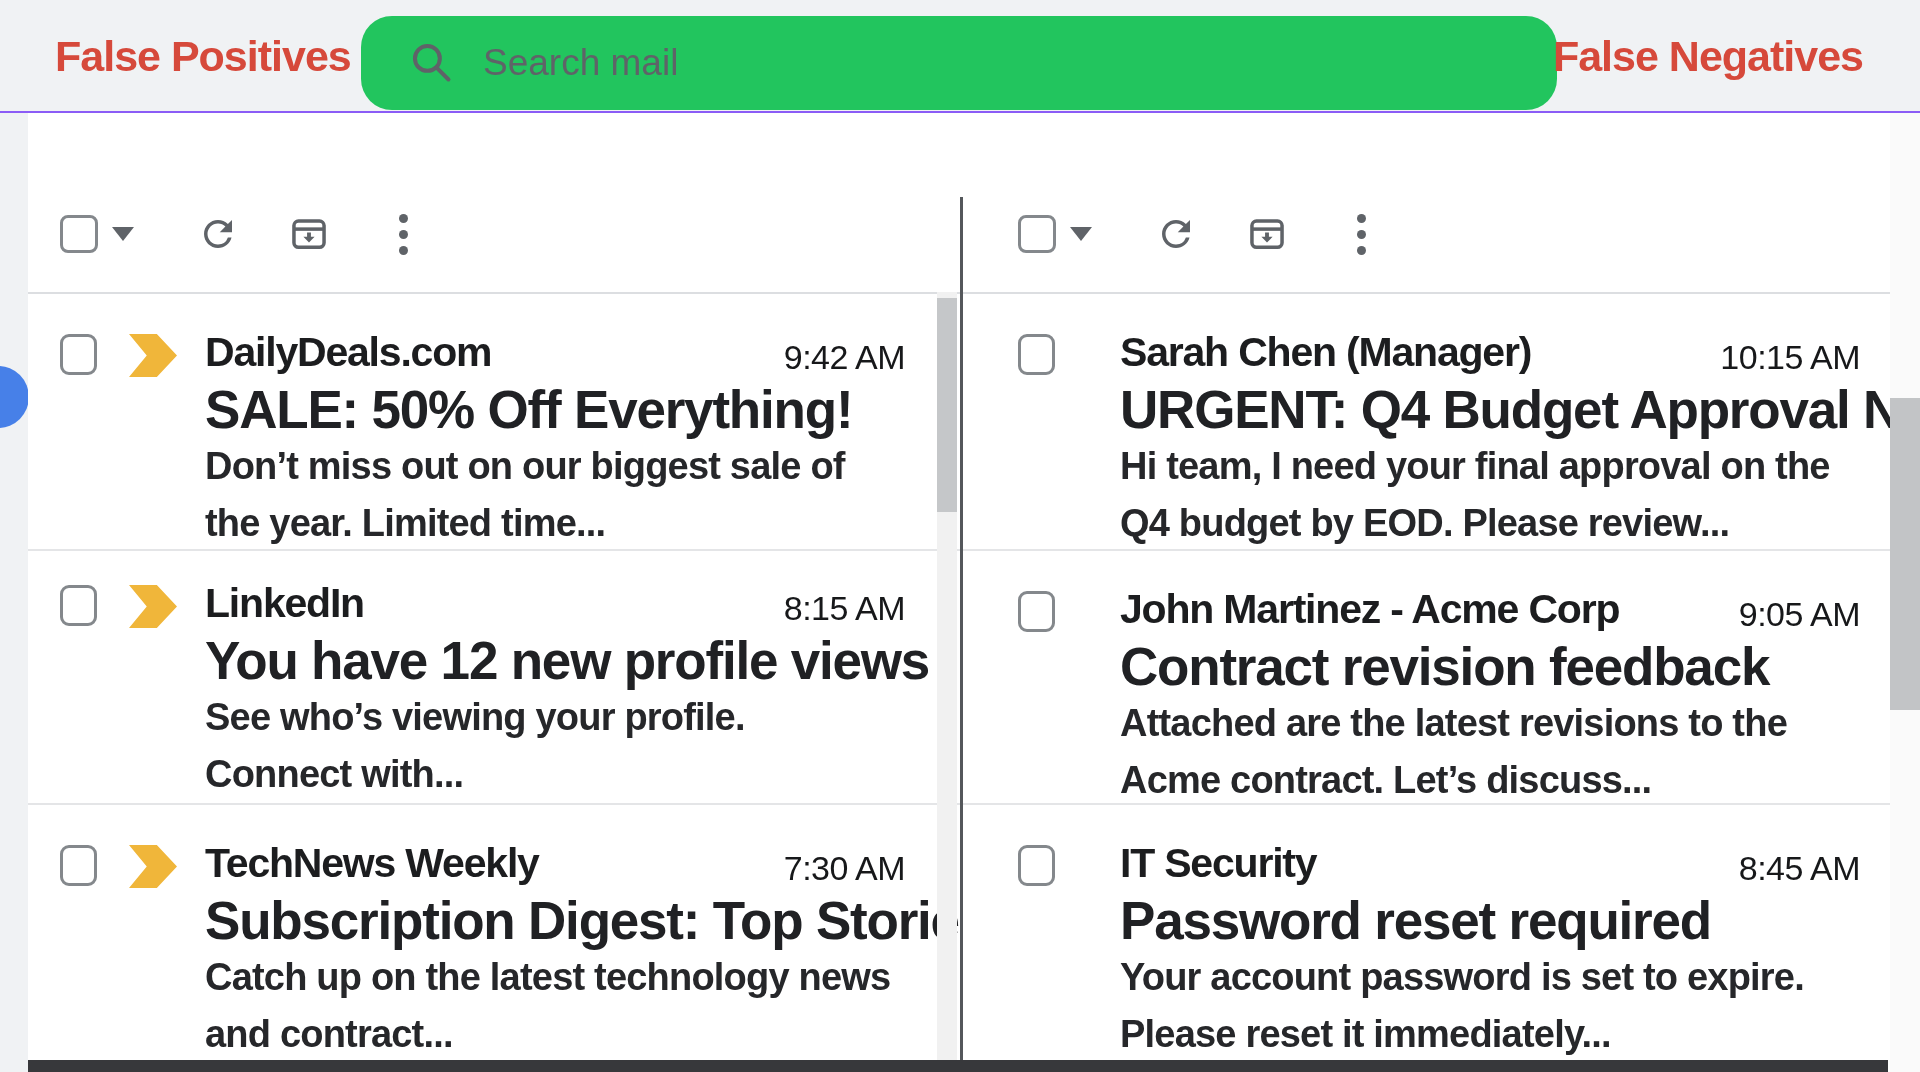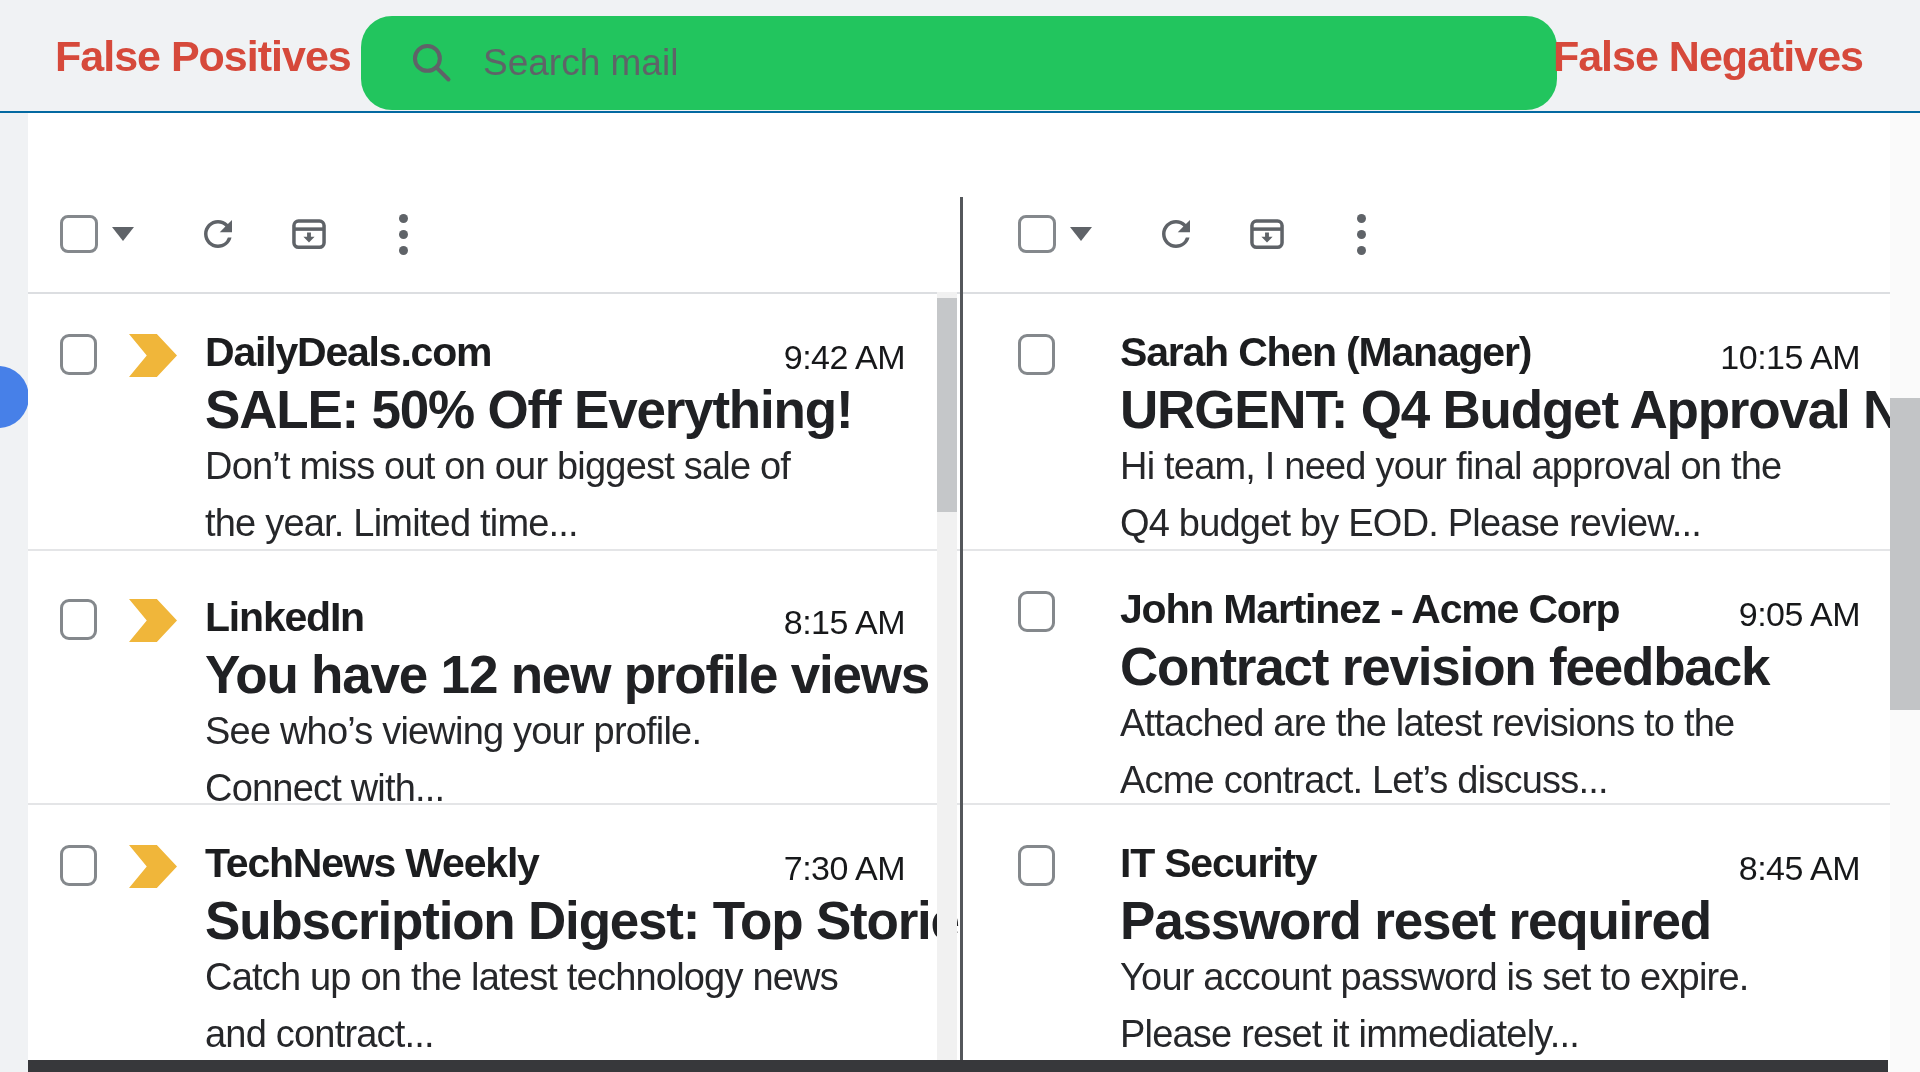--- a/index.html
+++ b/index.html
@@ -5,21 +5,21 @@
   html,body{margin:0;padding:0;background:#e9ebed;}
   .stage{
     position:relative;width:1920px;height:1072px;overflow:hidden;
     background:#f0f2f4;
     font-family:"Liberation Sans", sans-serif;
     -webkit-font-smoothing:antialiased;
   }
   
   .header{
     position:absolute;left:0;top:0;width:1920px;height:113px;
-    background:#f0f2f4;border-bottom:2px solid #0369a1;box-sizing:border-box;
+    background:#f0f2f4;border-bottom:2px solid #8b5cf6;box-sizing:border-box;
   }
   .hdr-title{
     position:absolute;top:32px;font-size:43px;font-weight:700;
     letter-spacing:-1px;color:#d6493b;white-space:nowrap;
   }
   .hdr-title.left{left:55px;}
   .hdr-title.right{right:57px;}
   .searchbar{
     position:absolute;left:361px;top:16px;width:1196px;height:94px;
     background:#22c55e;border-radius:31px;display:flex;align-items:center;
@@ -65,21 +65,21 @@
   .marker{
     position:absolute;left:101px;top:28px;width:48px;height:43px;background:#f0b63a;
     clip-path:polygon(0 0,58% 0,100% 50%,58% 100%,0 100%,37% 50%);
   }
   .rtext{position:absolute;top:18px;}
   .col-left  .rtext{left:177px;}
   .col-right .rtext{left:157px;}
   .rtext div{line-height:57px;white-space:nowrap;}
   .sender{font-size:41px;font-weight:700;letter-spacing:-1.2px;color:#1c1d1f;}
   .subject{font-size:53px;font-weight:700;letter-spacing:-1.2px;color:#202124;}
-  .snippet{font-size:38px;font-weight:400;letter-spacing:-0.8px;color:#26272a;}
+  .snippet{font-size:38px;font-weight:700;letter-spacing:-0.8px;color:#26272a;}
   .time{position:absolute;top:32px;font-size:34px;font-weight:500;letter-spacing:-0.5px;color:#17181a;}
   .col-left  .time{right:55px;}
   .col-right .time{right:30px;}
   
   .scroll-left-track{position:absolute;left:909px;top:179px;width:20px;height:768px;background:#f1f1f1;}
   .scroll-left-thumb{position:absolute;left:0;top:6px;width:20px;height:214px;background:#c5c7c9;}
   .scroll-right-track{position:absolute;left:1890px;top:113px;width:30px;height:959px;background:#fafafa;}
   .scroll-right-thumb{position:absolute;left:0;top:285px;width:30px;height:312px;background:#c2c4c6;}
   
   .bottom-bar{position:absolute;left:28px;top:1060px;width:1860px;height:12px;background:#37383b;}
@@ -134,21 +134,21 @@
       <div class="rtext">
         <div class="sender">DailyDeals.com</div>
         <div class="subject">SALE: 50% Off Everything!</div>
         <div class="snippet">Don’t miss out on our biggest sale of</div>
         <div class="snippet">the year. Limited time...</div>
       </div>
       <div class="time">9:42 AM</div>
     </div>
     <div class="row-divider" style="top:436px"></div>
 
-    <div class="row" style="top:446px">
+    <div class="row" style="top:432px">
       <div class="cb row-cb"></div>
       <div class="marker"></div>
       <div class="rtext">
         <div class="sender">LinkedIn</div>
         <div class="subject">You have 12 new profile views</div>
         <div class="snippet">See who’s viewing your profile.</div>
         <div class="snippet">Connect with...</div>
       </div>
       <div class="time">8:15 AM</div>
     </div>

